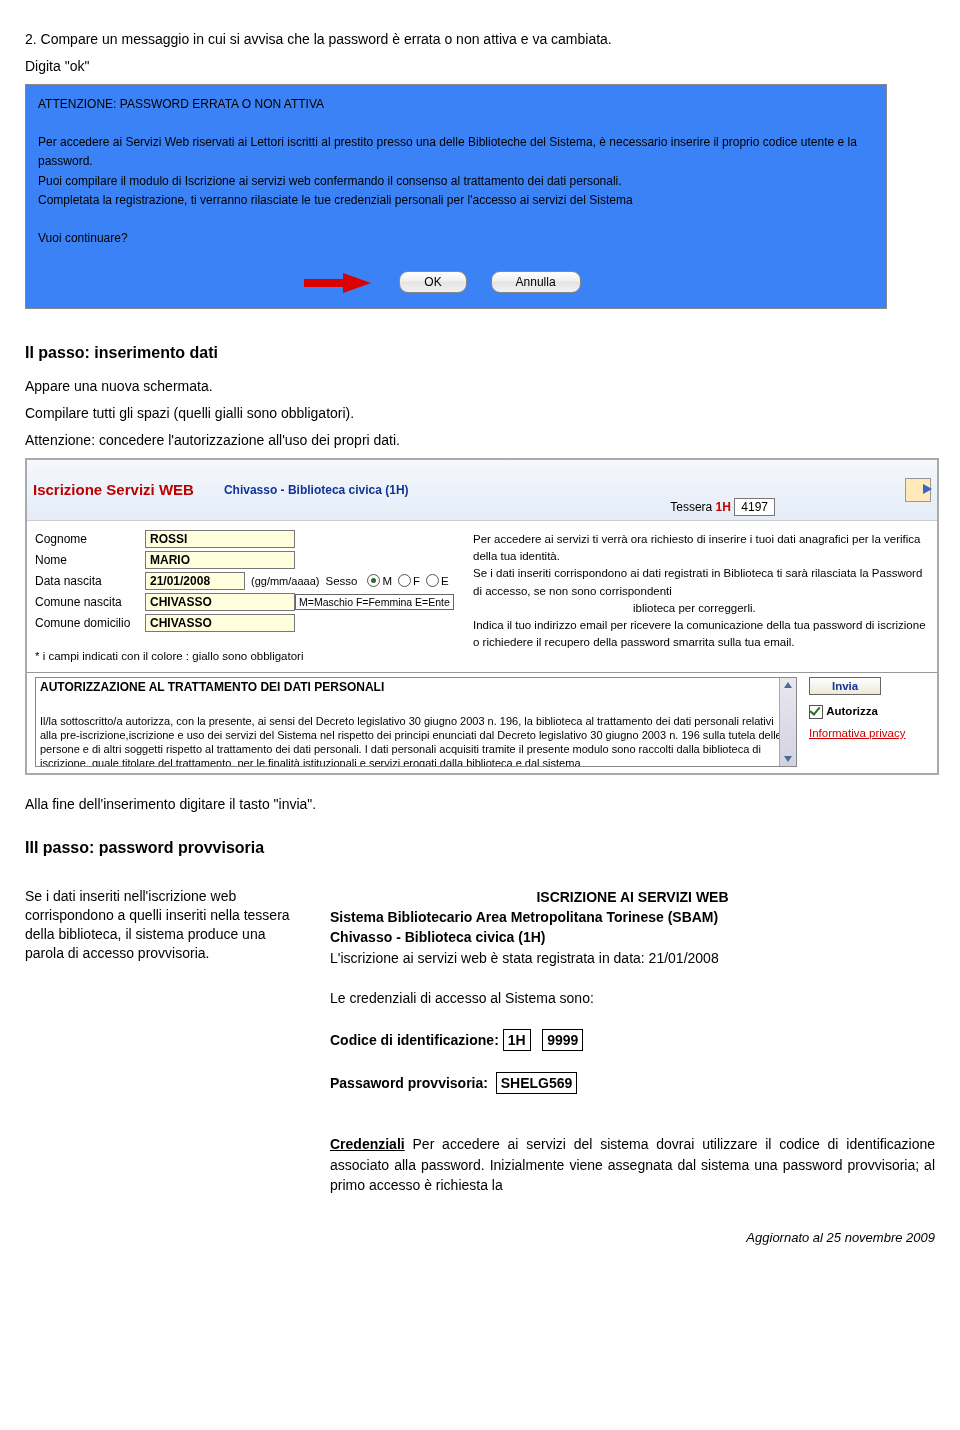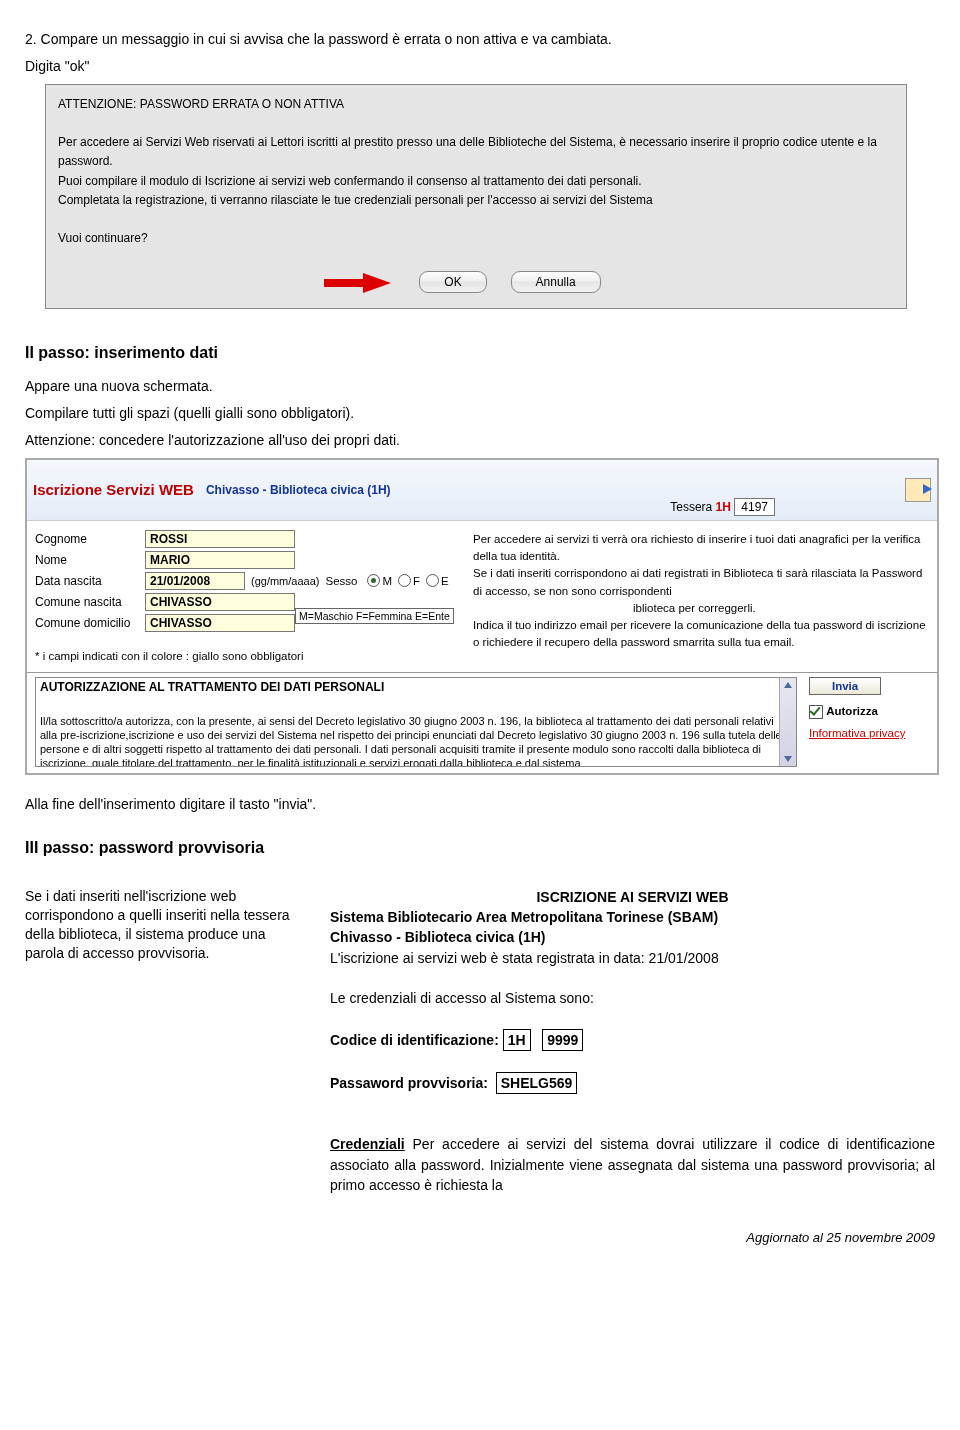--- a/index.html
+++ b/index.html
@@ -6,26 +6,25 @@
     margin: 0;
     padding: 30px 25px;
     font-family: Verdana, Geneva, sans-serif;
     font-size: 14px;
     color: #000;
     background: #fff;
     width: 910px;
   }
   .intro-text { margin-bottom: 8px; line-height: 1.35; }
   .dialog-box {
-    background: #e5e5e5;
+    background: #3b82f6;
     border: 1px solid #888;
     width: 860px;
     padding: 0 0 15px 0;
     margin-bottom: 35px;
-    margin-left: 20px;
   }
   .dialog-header {
     font-family: Tahoma, sans-serif;
     font-size: 12px;
     color: #000;
     padding: 10px 12px 15px 12px;
     line-height: 1.6;
   }
   .dialog-buttons {
     text-align: center;
@@ -70,39 +69,39 @@
     margin-bottom: 20px;
   }
   .form-header {
     background: linear-gradient(#f5f8fd,#e4ecf7);
     padding: 4px 6px;
     display: flex;
     align-items: center;
     justify-content: space-between;
     border-bottom: 1px solid #ccc;
   }
-  .form-header-left { display: flex; align-items: center; gap: 6px; flex: 1; }
+  .form-header-left { display: flex; align-items: center; gap: 24px; flex: 1; }
   .red-title { color: #b00; font-weight: bold; font-family: "Trebuchet MS", sans-serif; font-size: 15px; }
   .blue-sub { color: #139; font-weight: bold; font-size: 12px; margin-left: 6px; }
   .tessera { margin-left: auto; margin-right: 120px; }
   .tessera-code { color: #c00; font-weight: bold; }
   .tessera-box { border: 1px solid #777; background: #fff; padding: 1px 6px; display: inline-block; margin-top: 34px; }
   .exit-ic { width: 24px; height: 22px; background: #ffe9b8; border: 1px solid #999; margin-left: 10px; position: relative; }
   .exit-ic:after { content:""; position:absolute; right:-2px; top:5px; width:0;height:0;border-top:5px solid transparent;border-bottom:5px solid transparent;border-left:9px solid #3266cb;}
   .form-body { display: flex; padding: 6px 8px 10px 8px; gap: 18px; }
   .form-left { flex: 0 0 420px; }
   .form-right { flex: 1; font-size: 11.5px; color: #000; line-height: 1.5; padding-top: 4px; }
   .frow { display: flex; align-items: center; margin: 3px 0; }
   .flabel { width: 110px; color: #000; }
   .finput { background: #ffffdd; border: 1px solid #777; padding: 1px 4px; font-weight: bold; min-width: 140px; display: inline-block; }
   .finput-white { background: #fff; border: 1px solid #777; padding: 1px 4px; min-width: 260px; display: inline-block; height: 14px;}
   .sex-radio { display: inline-flex; align-items: center; margin-left: 4px; gap: 0px; font-size: 11.5px;}
   .radio-dot { width: 11px; height: 11px; border-radius: 50%; border: 1px solid #555; display: inline-block; margin: 0 2px 0 6px; position: relative;}
   .radio-dot.checked:after{content:"";position:absolute;left:2.5px;top:2.5px;width:5px;height:5px;border-radius:50%;background:#2a6c2a;}
-  .mfe-box { background:#fff; border: 1px solid #666; padding: 1px 3px; font-size: 10.5px; display:inline-block; position:relative; top:14px;}
+  .mfe-box { background:#fff; border: 1px solid #666; padding: 1px 3px; font-size: 10.5px; display:inline-block; position:relative; top:0;}
   .note-row { margin: 18px 0 0 0; font-size: 11.5px; }
   .auth-box {
     border-top: 1px solid #999;
     padding: 4px 8px 6px 8px;
     display: flex;
     gap: 12px;
   }
   .auth-text {
     flex: 1;
     border: 1px solid #888;

